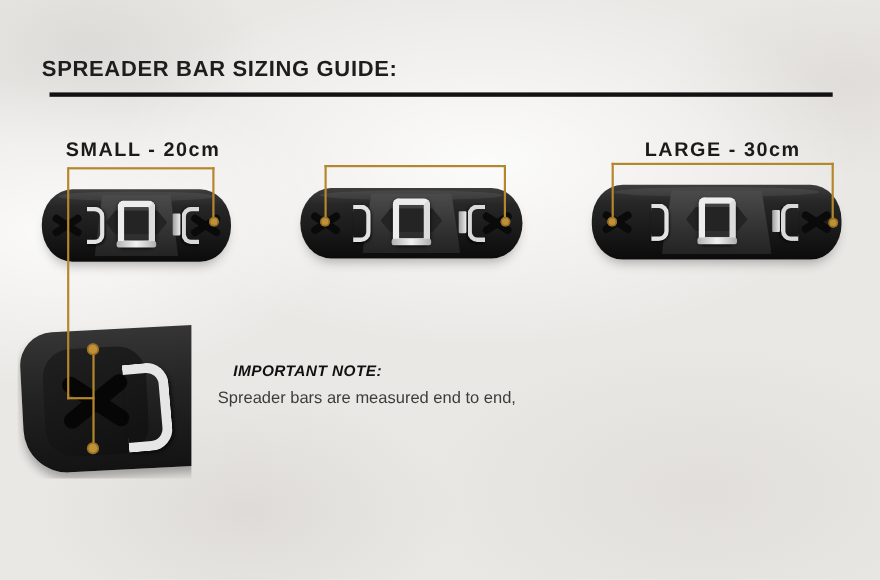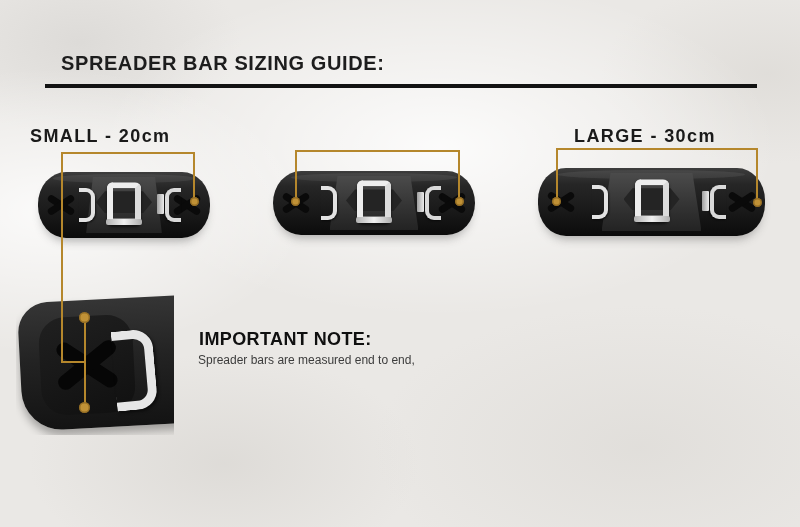--- a/index.html
+++ b/index.html
@@ -8,28 +8,28 @@
   
   .clouds{position:absolute;inset:0;background:
     radial-gradient(420px 230px at 6% 40%, rgba(255,255,255,.8), rgba(255,255,255,0) 62%),
     radial-gradient(300px 170px at 28% 88%, rgba(207,204,199,.45), rgba(207,204,199,0) 65%),
     radial-gradient(430px 230px at 80% 85%, rgba(211,208,203,.4), rgba(211,208,203,0) 62%),
     radial-gradient(520px 260px at 55% 28%, rgba(255,255,255,.85), rgba(255,255,255,0) 65%),
     radial-gradient(280px 150px at 96% 14%, rgba(214,211,206,.5), rgba(214,211,206,0) 60%),
     radial-gradient(260px 150px at 10% 8%, rgba(210,208,205,.55), rgba(210,208,205,0) 62%);}
 
   
-  .title{position:absolute;left:61px;top:52px;font-size:20px;font-weight:700;
+  .title{position:absolute;left:38px;top:52px;font-size:20px;font-weight:700;
          letter-spacing:.6px;color:#1d1d1d;}
   .rule{position:absolute;left:45px;top:84px;width:712px;height:4px;background:#121212;}
 
   
-  .size-label{position:absolute;top:126px;width:200px;text-align:left;font-size:18px;
+  .size-label{position:absolute;top:126px;width:200px;text-align:center;font-size:18px;
               font-weight:700;letter-spacing:1.4px;color:#1a1a1a;white-space:nowrap;}
-  .size-label.s{left:30px;}  .size-label.m{left:277px;}  .size-label.l{left:574px;}
+  .size-label.s{left:30px;}  .size-label.m{left:277px;}  .size-label.l{left:557px;}
 
   
   .bar{position:absolute;}
   .bar.s{left:38px;top:172px;width:172px;height:66px;}
   .bar.m{left:273px;top:171px;width:202px;height:64px;}
   .bar.l{left:538px;top:168px;width:227px;height:68px;}
   .bar .body{position:absolute;inset:0;border-radius:28px/32px;
     background:linear-gradient(180deg,#3d3d3d 0%,#262626 24%,#1b1b1b 58%,#0b0b0b 100%);
     box-shadow:0 7px 10px -4px rgba(70,70,70,.4);}
   .bar .body::before{content:"";position:absolute;left:9%;right:9%;top:2px;height:9px;
@@ -82,23 +82,23 @@
   .bracket.s{left:62px;top:152px;width:133px;height:48px;border-left:none;}
   .bracket.m{left:295px;top:150px;width:165px;height:51px;}
   .bracket.l{left:556px;top:148px;width:202px;height:53px;}
   .gold-v{position:absolute;width:2px;background:#b5872c;}
   .gold-h{position:absolute;height:2px;background:#b5872c;}
   .dot{position:absolute;width:9px;height:9px;border-radius:50%;background:#c09136;
        box-shadow:inset 0 0 0 1.5px rgba(92,62,12,.4);}
   .dot.big{width:11px;height:11px;}
 
   
-  .note-title{position:absolute;left:199px;top:329px;font-size:18px;font-weight:700;
-    letter-spacing:.4px;color:#101010;}
-  .note-line{position:absolute;left:198px;font-size:12px;color:#3c3c3c;letter-spacing:0;}
+  .note-title{position:absolute;left:212px;top:329px;font-size:14px;font-weight:700;
+    letter-spacing:.4px;color:#101010;font-style:italic;}
+  .note-line{position:absolute;left:198px;font-size:15px;color:#3c3c3c;letter-spacing:0;}
   .note-line.l1{top:353px;} .note-line.l2{top:380px;}
 </style>
 </head>
 <body>
 
 <div class="canvas">
   <div class="clouds"></div>
 
   <div class="title">SPREADER BAR SIZING GUIDE:</div>
   <div class="rule"></div>

